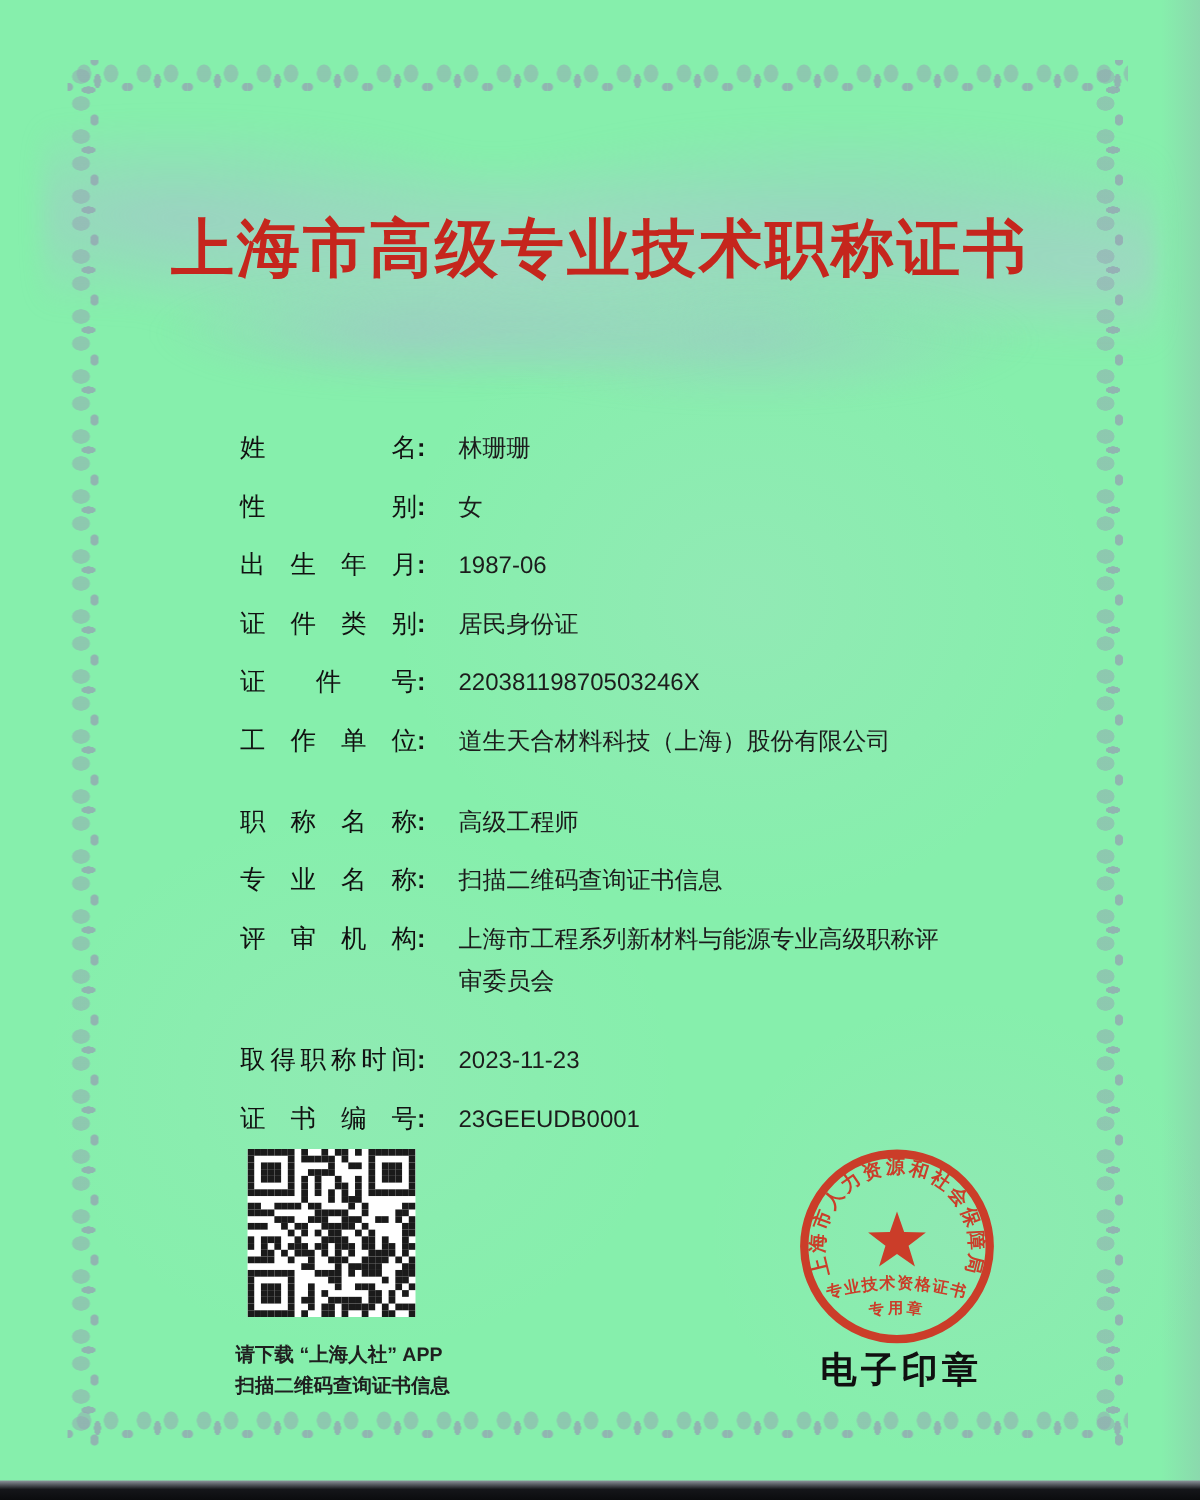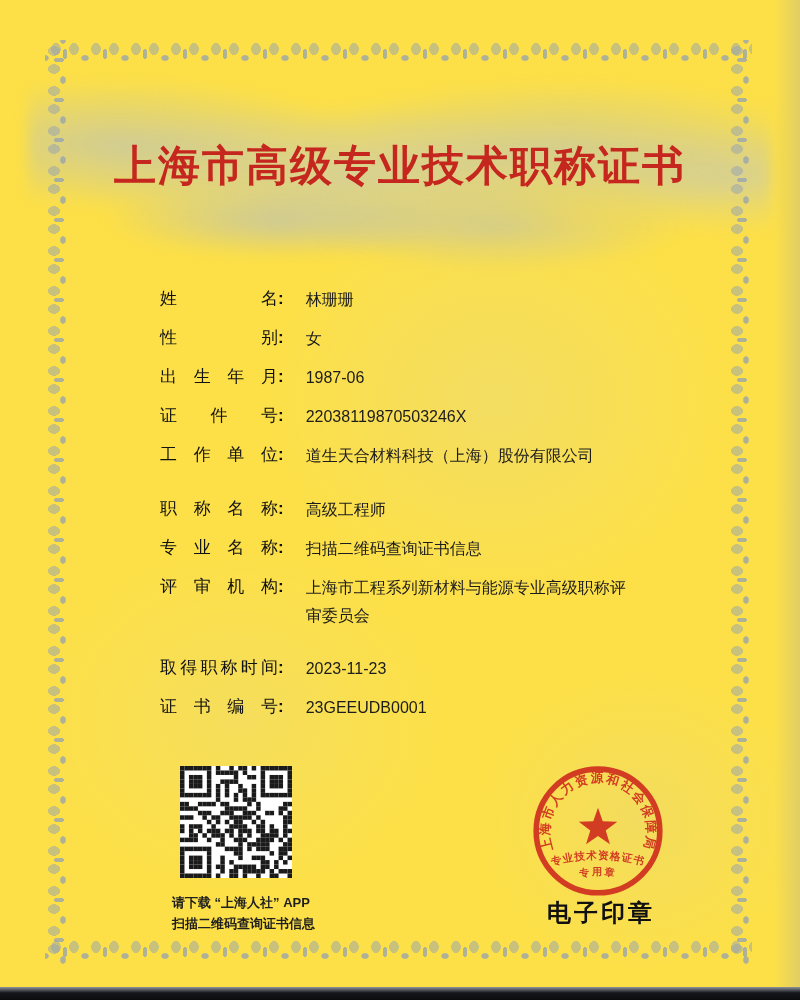--- a/index.html
+++ b/index.html
@@ -1,17 +1,17 @@
 <!DOCTYPE html>
 <html><head>
 <meta charset="utf-8">
 <style>
   html,body{margin:0;padding:0;}
   body{width:800px;height:1000px;font-family:"Liberation Sans","DejaVu Sans",sans-serif;}
-  .page{position:relative;width:800px;height:1000px;background:#fde047;overflow:hidden;}
+  .page{position:relative;width:800px;height:1000px;background:#86efac;overflow:hidden;}
 
   
   .paper-shading{position:absolute;inset:0;pointer-events:none;
     background:
       radial-gradient(42% 30% at 62% 40%, rgba(198,208,220,.18), transparent 70%),
       radial-gradient(38% 26% at 30% 72%, rgba(198,208,220,.14), transparent 70%),
       radial-gradient(30% 22% at 80% 82%, rgba(190,200,214,.16), transparent 70%);}
   .edge-right{position:absolute;top:0;bottom:0;right:0;width:26px;
     background:linear-gradient(to left, rgba(150,160,175,.28), transparent);}
   .photo-edge{position:absolute;left:0;right:0;bottom:0;height:13px;
@@ -61,21 +61,21 @@
   .group.g3{margin-top:27px;}
   .row{margin-bottom:13px;line-height:22px;white-space:nowrap;}
   .flabel{display:inline-block;width:118px;text-align:justify;text-align-last:justify;
     font-size:17px;font-weight:400;vertical-align:top;}
   .colon{font-size:17px;font-weight:700;margin-right:22px;vertical-align:top;}
   .fvalue{display:inline-block;max-width:332px;white-space:normal;vertical-align:top;
     font-size:16px;line-height:28px;margin-top:-2px;color:#1c1c1c;
     font-family:Liberation Sans, sans-serif;}
 
   
-  .qr-block{position:absolute;left:172px;top:766px;width:200px;}
+  .qr-block{position:absolute;left:157px;top:766px;width:200px;}
   .qr-svg{display:block;margin-left:8px;background:#fff;}
   .qr-caption{margin-top:14px;font-size:13px;font-weight:700;color:#1f1f1f;line-height:21px;}
 
   
   .seal{position:absolute;left:522px;top:758px;width:152px;height:152px;opacity:.93;}
   .seal text{fill:#d0301f;font-weight:600;font-family:"Liberation Sans","DejaVu Sans",sans-serif;}
   .seal-overlay{position:absolute;left:547px;top:897px;font-size:24px;letter-spacing:3px;
     color:#101010;font-weight:600;}
 </style>
 </head>
@@ -98,20 +98,23 @@
 
     <div class="group g1">
       <div class="row">
         <span class="flabel">姓名</span><span class="colon">:</span><span class="fvalue">林珊珊</span>
       </div>
       <div class="row">
         <span class="flabel">性别</span><span class="colon">:</span><span class="fvalue">女</span>
       </div>
       <div class="row">
         <span class="flabel">出生年月</span><span class="colon">:</span><span class="fvalue">1987-06</span>
+      </div>
+      <div class="row">
+        <span class="flabel">证件类别</span><span class="colon">:</span><span class="fvalue">居民身份证</span>
       </div>
       <div class="row">
         <span class="flabel">证件号</span><span class="colon">:</span><span class="fvalue">22038119870503246X</span>
       </div>
       <div class="row">
         <span class="flabel">工作单位</span><span class="colon">:</span><span class="fvalue">道生天合材料科技（上海）股份有限公司</span>
       </div>
     </div>
 
     <div class="group g2">

